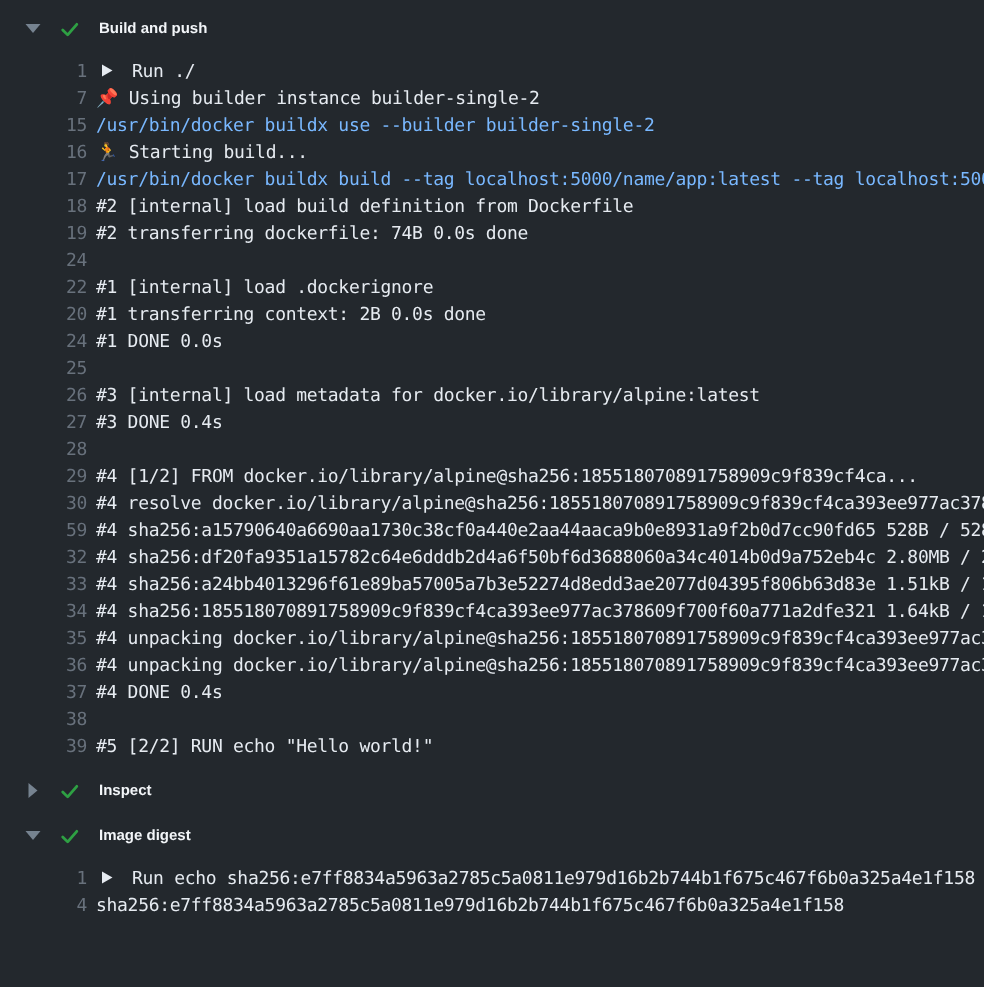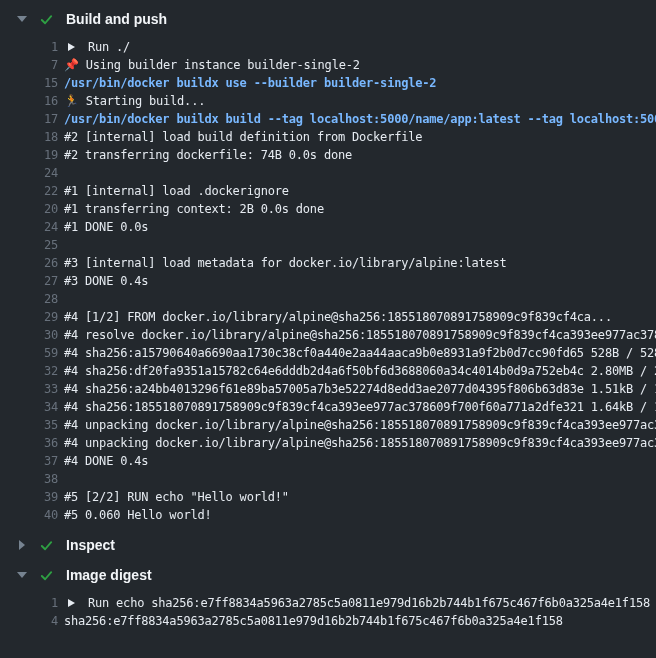--- a/index.html
+++ b/index.html
@@ -52,21 +52,21 @@
     margin-right: 12px;
     display: flex;
     align-items: center;
     justify-content: center;
     flex: none;
   }
   .check svg { display: block; }
   .section-title {
     font-family: "Liberation Sans", sans-serif;
     font-weight: 600;
-    font-size: 14px;
+    font-size: 10px;
     color: var(--title-text);
   }
   .section-lines { padding: 4px 0 6px 0; }
   .log-line {
     display: flex;
     align-items: center;
     height: 18px;
     font-family: "DejaVu Sans Mono", "Liberation Mono", monospace;
     font-size: 12px;
     letter-spacing: -0.2px;
@@ -89,21 +89,21 @@
     margin-right: 7px;
     align-items: center;
   }
   .expand-icon .tri.run {
     border-top: 4px solid transparent;
     border-bottom: 4px solid transparent;
     border-left: 7px solid var(--log-text);
   }
   .kind-command .line-text {
     color: var(--cmd-blue);
-    font-weight: bold;
+    font-weight: normal;
   }
 </style>
 </head>
 <body>
 
 <div id="app">
   <section class="log-section">
     <div class="section-header">
       <span class="chevron">
           <i class="tri down"></i>
@@ -266,25 +266,20 @@
     
     <span class="line-text"></span>
   </div>
 
   <div class="log-line kind-normal">
     <span class="line-num">39</span>
     
     <span class="line-text">#5 [2/2] RUN echo "Hello world!"</span>
   </div>
 
-  <div class="log-line kind-normal">
-    <span class="line-num">40</span>
-    
-    <span class="line-text">#5 0.060 Hello world!</span>
-  </div>
 </div>
   </section>
 
   <section class="log-section">
     <div class="section-header">
       <span class="chevron">
           <i class="tri right"></i>
         </span>
       <span class="check">
         <svg width="15" height="15" viewBox="0 0 16 16">

